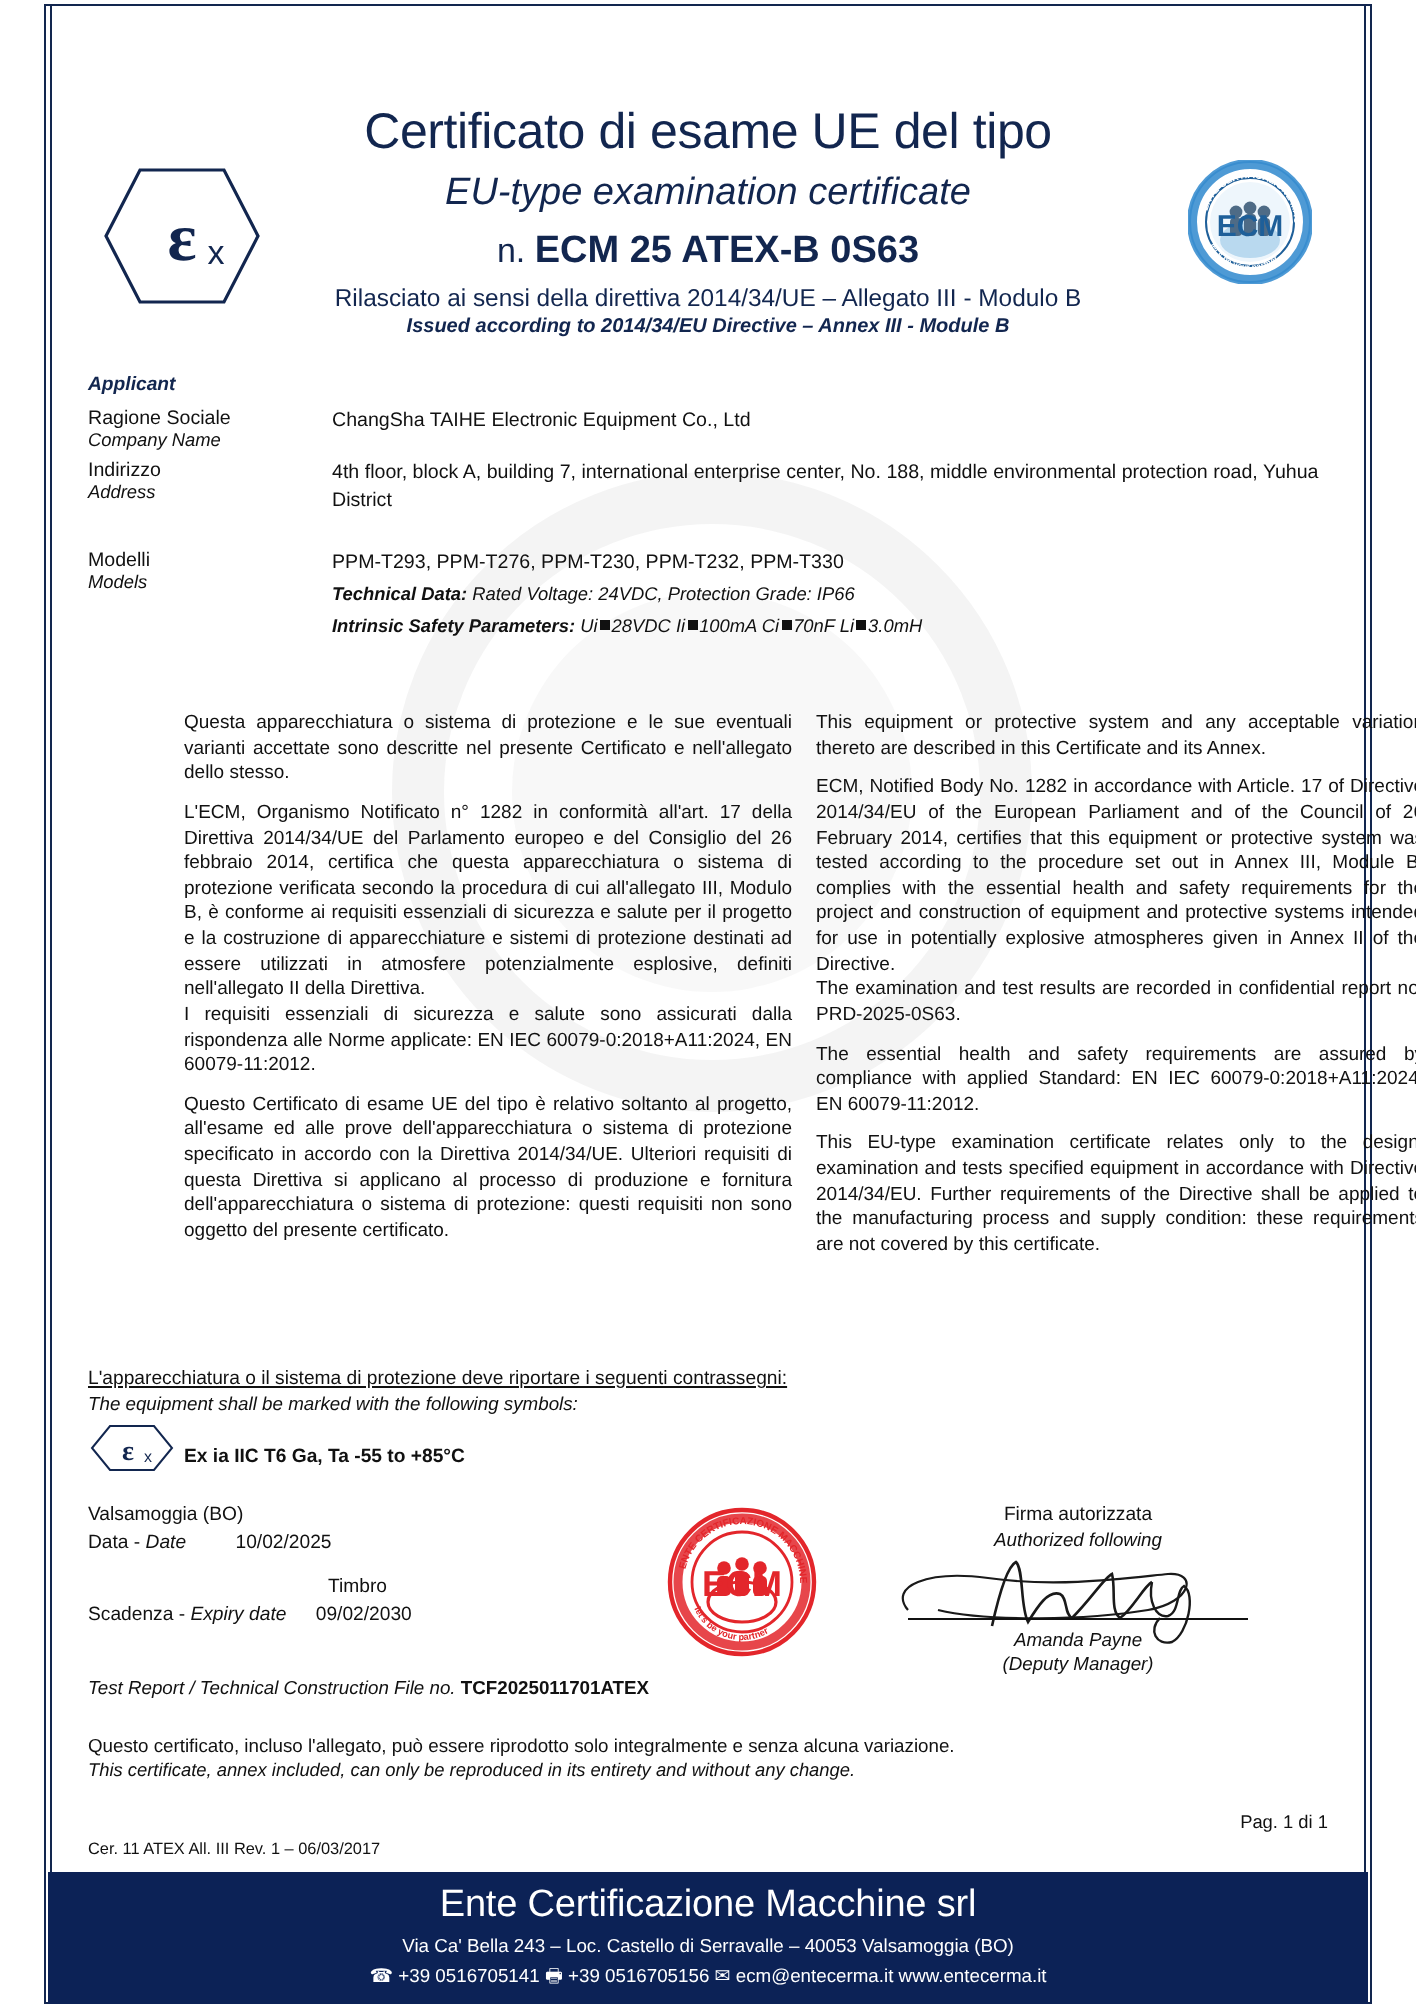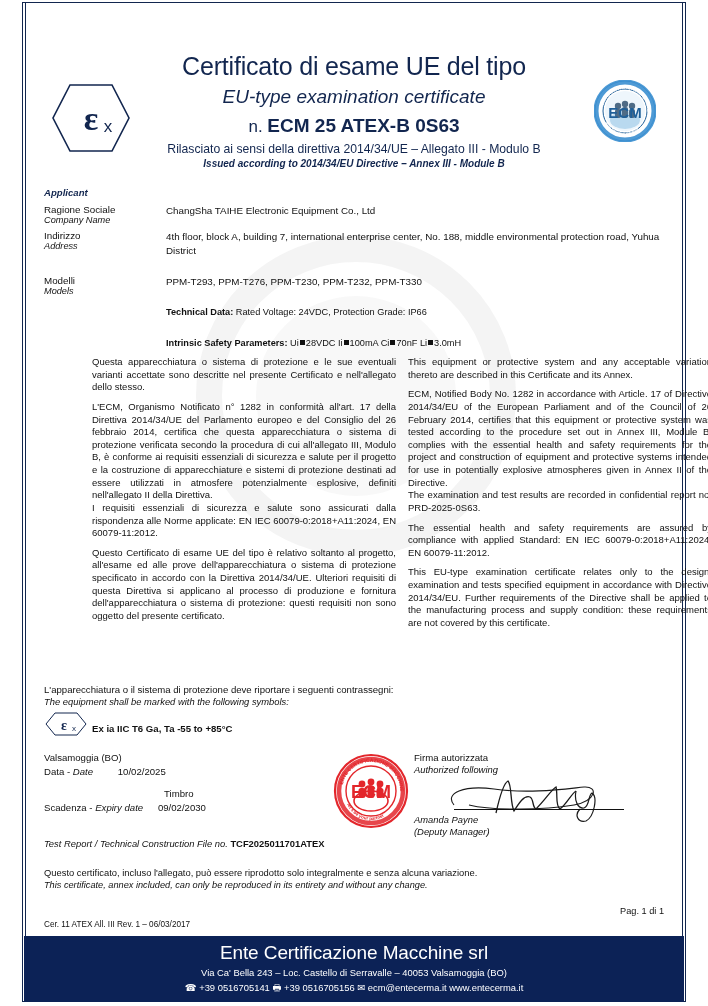--- a/index.html
+++ b/index.html
@@ -86,53 +86,53 @@
   }
 
   
   .applicant { position: absolute; left: 44px; top: 186px; width: 620px; font-size: 9.6px; }
   .ap-head-it { font-weight: bold; font-style: italic; color: #12264f; font-size: 9.6px; }
   .ap-head-en { font-weight: bold; font-style: italic; color: #12264f; font-size: 9.6px; margin-top: 1px;}
   .ap-row { position: relative; margin-top: 6px; }
   .ap-lbl-it { position: absolute; left: 0; top: 0; font-size: 9.8px; }
   .ap-lbl-en { position: absolute; left: 0; top: 11px; font-size: 9.2px; font-style: italic; }
   .ap-val { margin-left: 122px; font-size: 9.8px; line-height: 1.45; }
-  .ap-sub { font-size: 9.2px; line-height: 1.5; margin-top: 17px;}
+  .ap-sub { font-size: 9.2px; font-style: italic; line-height: 1.5; margin-top: 2px;}
   .boxglyph {
     display: inline-block; width: 5px; height: 5px;
     background: #111; vertical-align: middle;
     margin: 0 1px 1px 1px;
   }
 
   
   .body2 { position: absolute; left: 44px; top: 356px; width: 620px; margin-left: 48px; }
   .cols { display: flex; gap: 12px; }
   .col { width: 304px; }
   .col p {
     font-size: 9.5px; line-height: 1.33; text-align: justify;
     margin-bottom: 7px;
   }
   .col p.tight { margin-bottom: 0; }
 
   
   .marking { position: absolute; left: 44px; top: 684px; width: 620px; }
-  .marking .m1 { font-size: 9.6px; }
+  .marking .m1 { font-size: 9.6px; text-decoration: underline; }
   .marking .m2 { font-size: 9.4px; font-style: italic; margin-top: 1px; }
   .mark-row { display: flex; align-items: center; margin-top: 4px; }
   .mark-hex { width: 44px; height: 26px; }
   .mark-text { font-size: 9.6px; font-weight: bold; margin-left: 4px; padding-top: 8px; }
 
   
   .signarea { position: absolute; left: 44px; top: 752px; width: 620px; height: 96px; }
   .sig-left { position: absolute; left: 0; top: 0; font-size: 9.6px; }
   .sig-left .ln { margin-bottom: 3px; }
   .sig-left em { font-style: italic; }
   .timbro { position: absolute; left: 120px; top: 36px; font-size: 9.6px; }
   .red-stamp { position: absolute; left: 288px; top: 0px; width: 78px; height: 78px; }
-  .sig-right { position: absolute; left: 370px; top: 0; width: 250px; }
+  .sig-right { position: absolute; left: 370px; top: 0; width: 250px; text-align: center; }
   .sig-right .f1 { font-size: 9.6px; }
   .sig-right .f2 { font-size: 9.4px; font-style: italic; margin-top: 1px; }
   .sig-img { position: relative; height: 44px; margin-top: 0px; }
   .sig-line { border-top: 1.4px solid #111; width: 170px; margin: 0 auto; position: relative; top: -10px;}
   .sig-name { font-size: 9.4px; font-style: italic; margin-top: -6px;}
   .sig-role { font-size: 9.4px; font-style: italic; margin-top: 1px;}
 
   
   .bottom { position: absolute; left: 44px; top: 838px; width: 620px; }
   .tcf { font-size: 9.4px; font-style: italic; }

